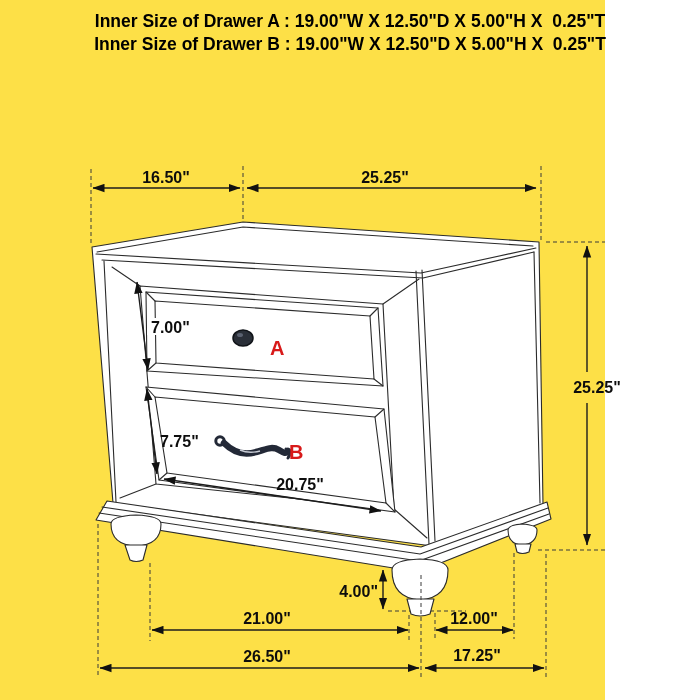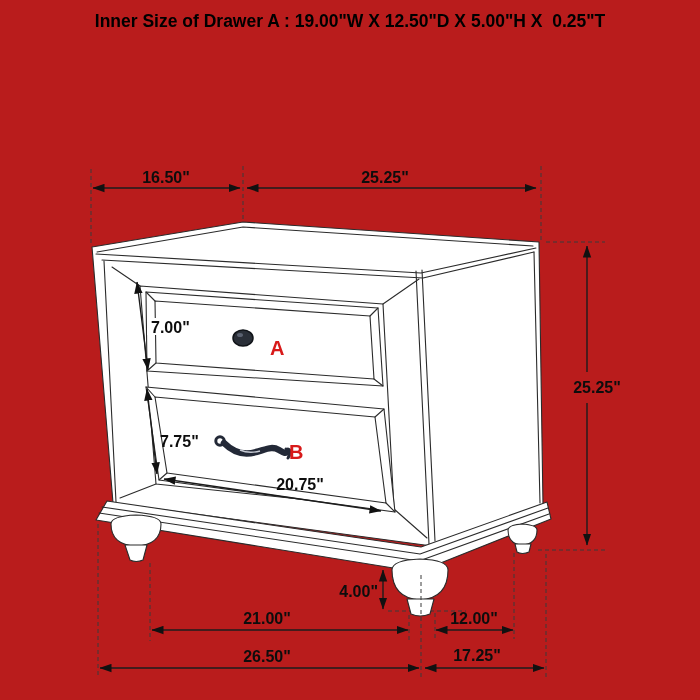--- a/index.html
+++ b/index.html
@@ -1,34 +1,35 @@
 <!DOCTYPE html>
 <html><head>
 <meta charset="utf-8">
 <style>
   html,body{margin:0;padding:0;background:#ffffff;width:700px;height:700px;overflow:hidden;}
-  .page{position:relative;width:700px;height:700px;background:#b91c1c;font-family:"Liberation Sans",sans-serif;}
+  .page{position:relative;width:605px;height:700px;background:#fde047;font-family:"Liberation Sans",sans-serif;}
   .hdr{position:absolute;top:10px;left:0;width:700px;text-align:center;
        font-weight:bold;font-size:17.5px;line-height:23px;color:#000;letter-spacing:0;}
   .hdr div{white-space:pre;}
   svg{position:absolute;top:0;left:0;}
   .ln{fill:none;stroke:#2b2b2b;stroke-width:1.1;stroke-linejoin:round;stroke-linecap:round;}
   .fillwhite{fill:#ffffff;}
   .dim{fill:none;stroke:#1c1c1c;stroke-width:1.4;}
   .ext{fill:none;stroke:#3a3a3a;stroke-width:1;stroke-dasharray:4 3;}
   .dimlabel{font-family:"Liberation Sans",sans-serif;font-weight:bold;font-size:16px;fill:#0d0d0d;}
   .redlabel{font-family:"Liberation Sans",sans-serif;font-weight:bold;font-size:20px;}
 </style>
 </head>
 <body>
 
 <div class="page">
 
   <div class="hdr">
     <div>Inner Size of Drawer A : 19.00"W X 12.50"D X 5.00"H X  0.25"T</div>
+    <div>Inner Size of Drawer B : 19.00"W X 12.50"D X 5.00"H X  0.25"T</div>
   </div>
 
   <svg width="700" height="700" viewBox="0 0 700 700">
     <defs>
       <marker id="arr" viewBox="0 0 12 9" refX="11.5" refY="4.5" markerWidth="12" markerHeight="9" markerUnits="userSpaceOnUse" orient="auto-start-reverse">
         <path d="M12,4.5 L0,0.3 L0,8.7 Z" fill="#111"></path>
       </marker>
       <pattern id="weave" width="11" height="8" patternUnits="userSpaceOnUse">
         <rect width="11" height="8" fill="#ffffff"></rect>
         <rect x="0.5" y="1" width="7.5" height="2.6" fill="#a3a3a3"></rect>

